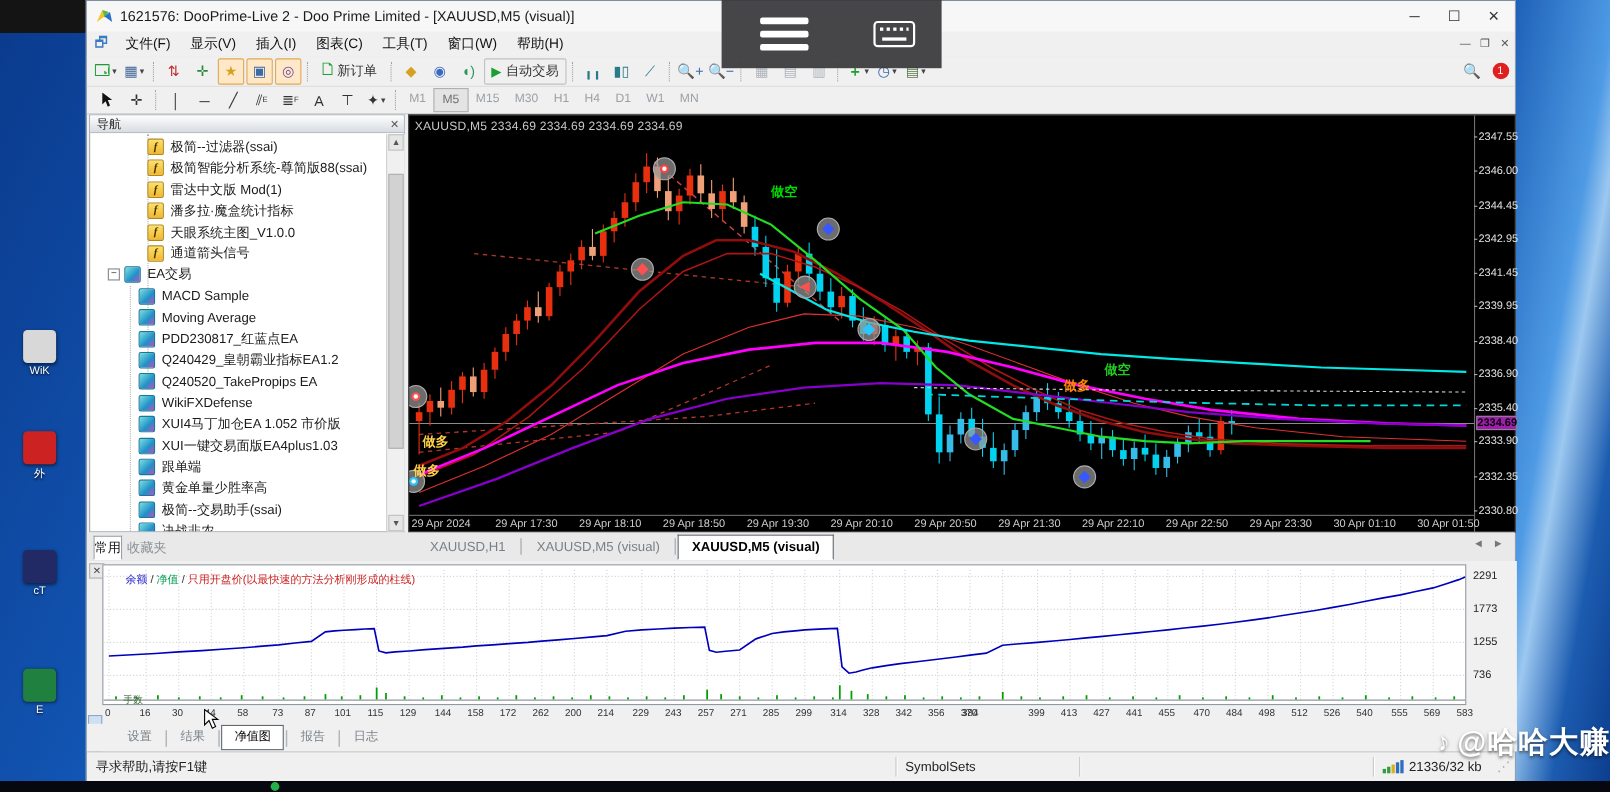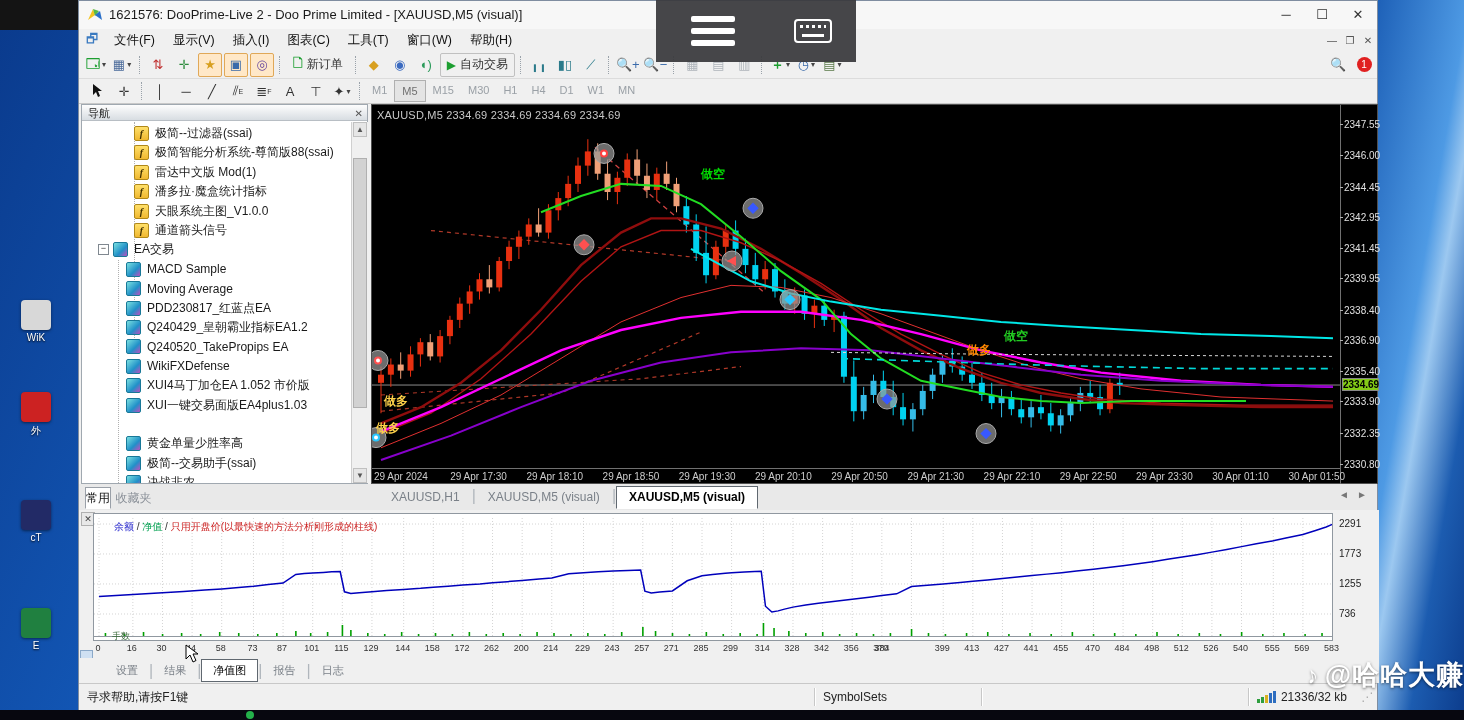--- a/index.html
+++ b/index.html
@@ -57,21 +57,21 @@
   .navtab.idle{color:#8a9098;}
   .charttab{height:21px;line-height:21px;padding:0 12px;font-size:12px;display:inline-block;color:#7a8088;}
   .charttab.active{background:#fff;border:1px solid #606870;border-bottom-color:#fff;color:#000;font-weight:bold;}
   .tabsep{color:#b0b6bc;}
   
   #chartarea{left:292px;top:103px;width:1007px;height:380px;background:#000;border:1px solid #505050;box-sizing:border-box;}
   #symline{left:5px;top:4px;font-size:11px;color:#c8c8c8;letter-spacing:.2px;}
   #paxis{left:968px;top:0;width:37px;height:379px;border-left:1px solid #707070;}
   .ptick{position:absolute;left:3px;width:34px;font-size:10px;color:#e0e0e0;}
   .ptick .tickmark{position:absolute;left:-4px;top:5px;width:3px;height:1px;background:#b0b0b0;}
-  #curprice{position:absolute;left:1px;width:35px;background:#84cc16;color:#000;font-size:10px;font-weight:bold;text-align:center;border:1px solid #888;}
+  #curprice{position:absolute;left:1px;width:35px;background:#a21caf;color:#000;font-size:10px;font-weight:bold;text-align:center;border:1px solid #888;}
   #taxis{left:0;top:363px;width:968px;height:16px;border-top:1px solid #707070;}
   .ttick{position:absolute;top:2px;font-size:10px;color:#cccccc;white-space:nowrap;}
   
   #tester{left:0;top:509px;width:1300px;height:173px;background:#f0f0f0;}
   #tclose{left:2px;top:2px;width:12px;height:12px;font-size:9px;line-height:12px;text-align:center;color:#444;border:1px solid #b0b0b0;background:#e8e8e8;}
   #tplot{left:14px;top:3px;width:1240px;height:128px;background:#ffffff;border:1px solid #9098a0;box-sizing:border-box;}
   #tlegend{left:20px;top:6px;font-size:10px;white-space:nowrap;}
   #tlots{left:18px;top:116px;font-size:9px;color:#3a6a3a;}
   .tylab{position:absolute;left:1260px;width:40px;font-size:10px;color:#222;}
   #txaxis{left:14px;top:133px;width:1240px;height:13px;}
@@ -290,20 +290,24 @@
           <span class="ic-ea"></span>
           <span>WikiFXDefense</span>
         </div>
         <div class="trow" style="top: 254.2px; padding-left: 44px;">
           <span class="ic-ea"></span>
           <span>XUI4马丁加仓EA 1.052 市价版</span>
         </div>
         <div class="trow" style="top: 273.6px; padding-left: 44px;">
           <span class="ic-ea"></span>
           <span>XUI一键交易面版EA4plus1.03</span>
+        </div>
+        <div class="trow" style="top: 293px; padding-left: 44px;">
+          <span class="ic-ea"></span>
+          <span>跟单端</span>
         </div>
         <div class="trow" style="top: 312.4px; padding-left: 44px;">
           <span class="ic-ea"></span>
           <span>黄金单量少胜率高</span>
         </div>
         <div class="trow" style="top: 331.8px; padding-left: 44px;">
           <span class="ic-ea"></span>
           <span>极简--交易助手(ssai)</span>
         </div>
         <div class="trow" style="top: 351.2px; padding-left: 44px;">

